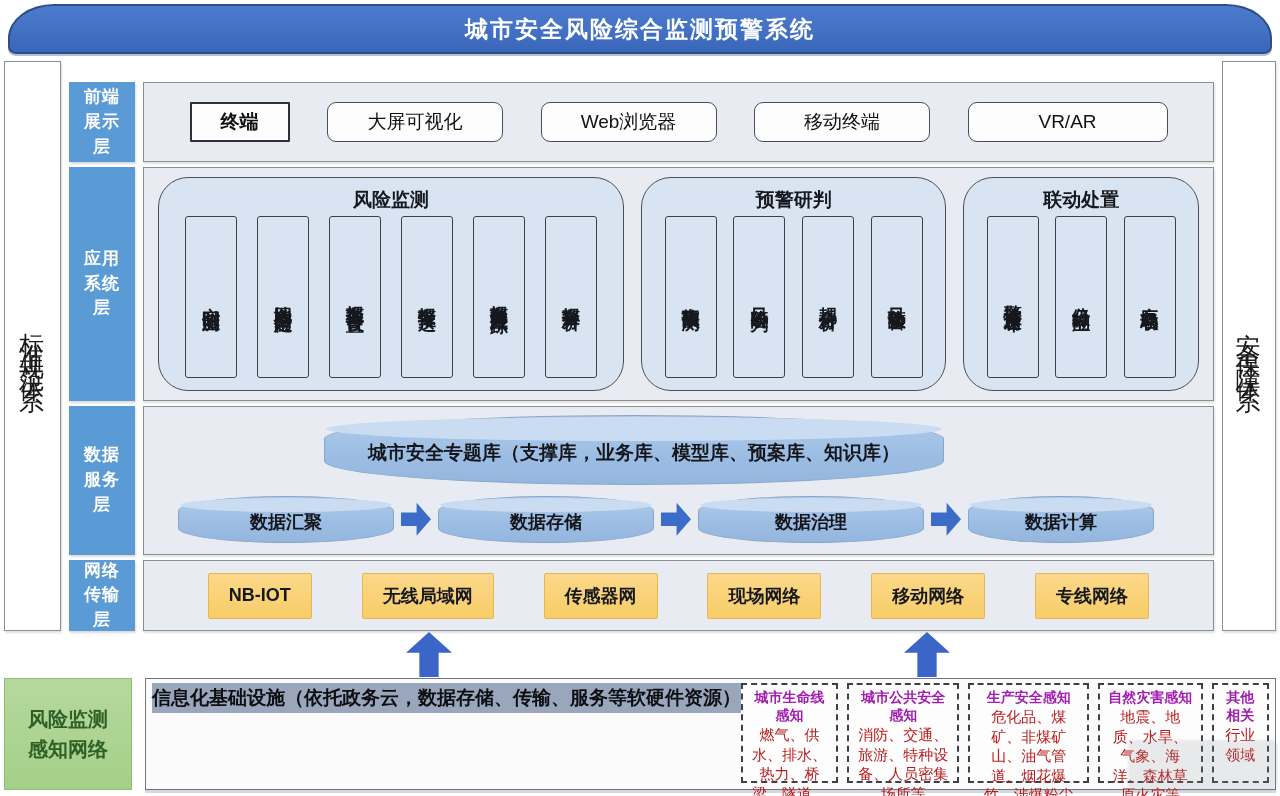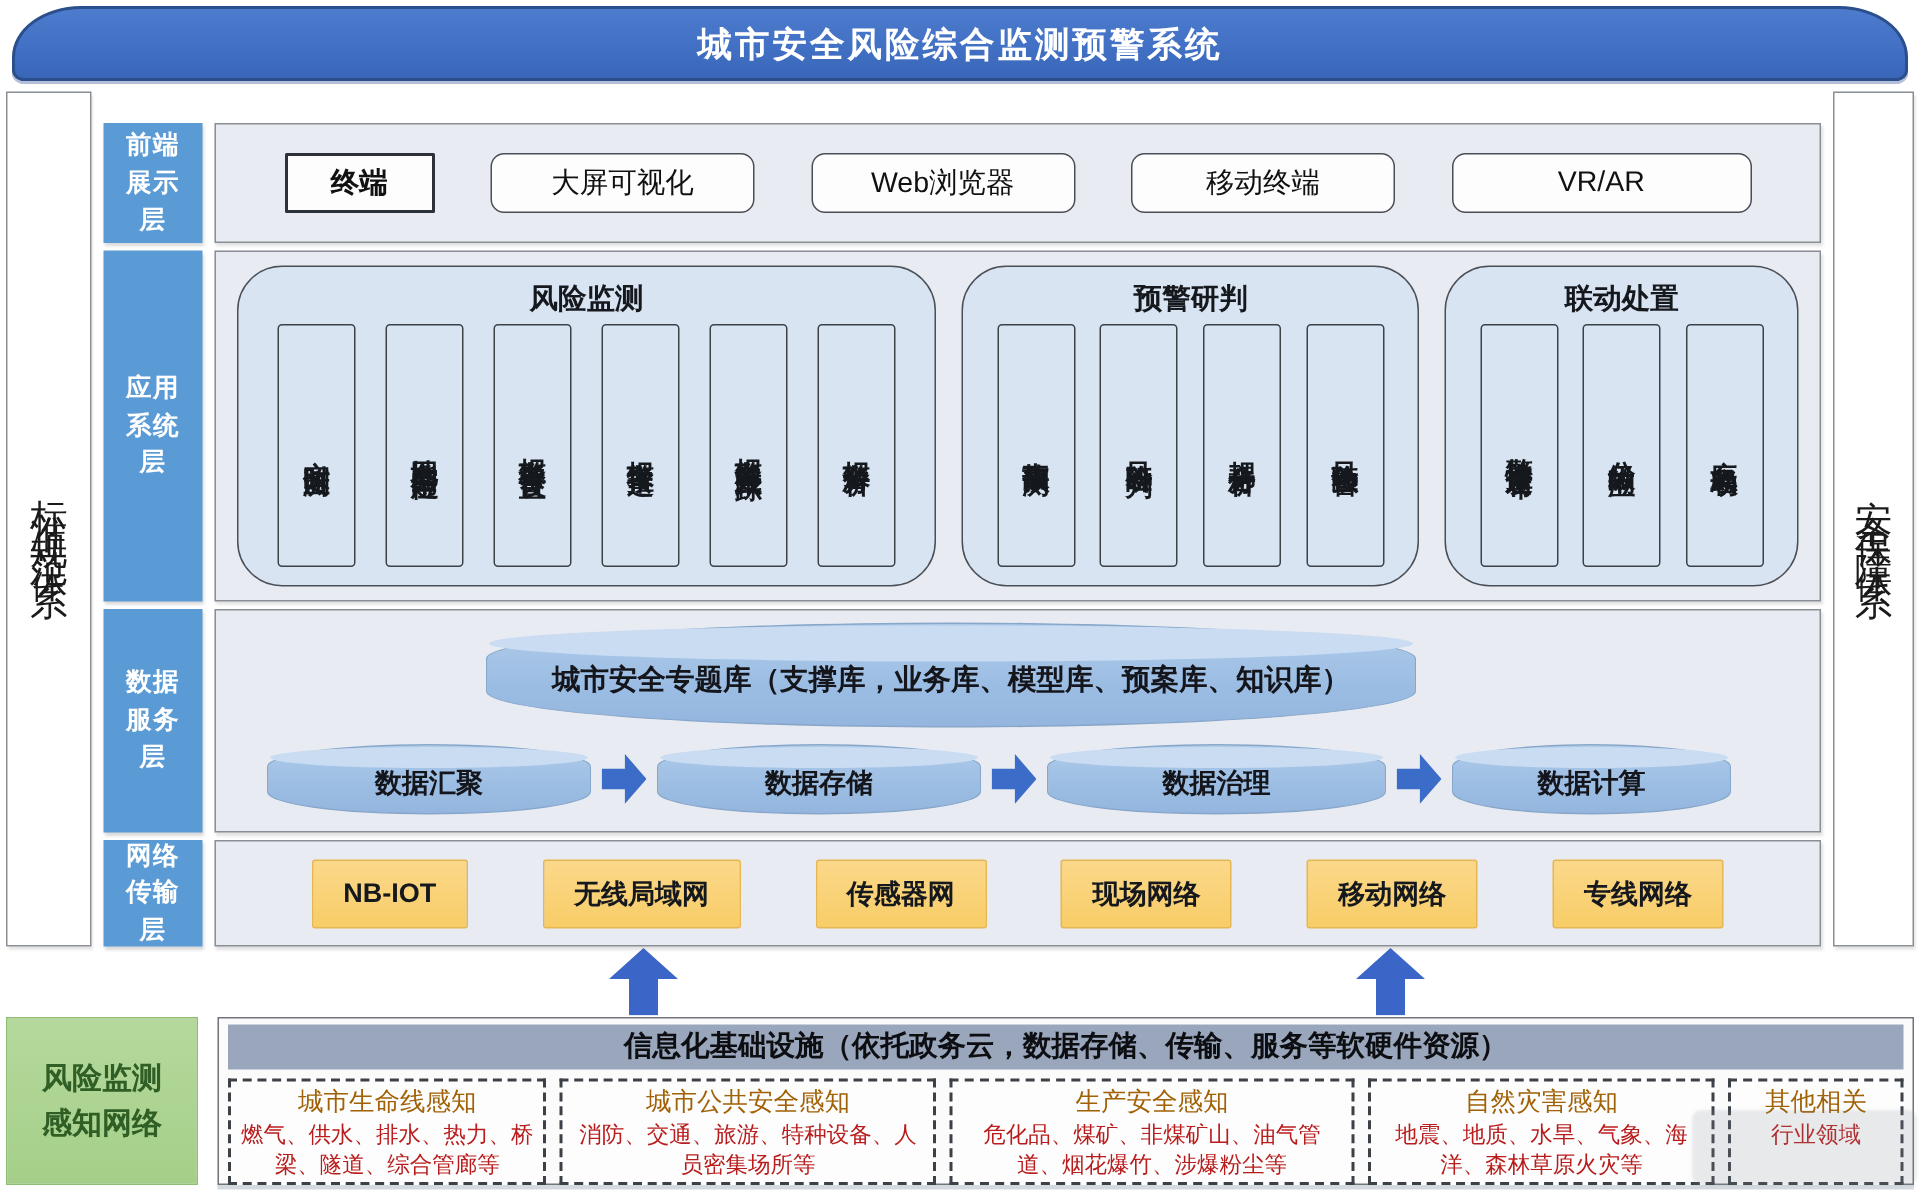--- a/index.html
+++ b/index.html
@@ -109,32 +109,32 @@
   .arrow-up.a2 { left:904px; }
   
   .bottom-row { display:flex; margin:0 4px; height:112px; gap:13px; }
   .green-box {
     width:128px; background:linear-gradient(#b5d99d,#a5cf89); border:1px solid #8fbe72;
     display:flex; align-items:center; justify-content:center; text-align:center;
     font-size:20px; font-weight:bold; color:#2f5f25; white-space:pre-line; line-height:1.5;
   }
   .infra-panel {
     flex:1; background:#fbfbfc; border:1.5px solid #70757c; padding:4px 6px 6px;
-    display:flex; flex-direction:column; box-shadow:0 3px 0 rgba(160,170,185,.45);
+    display:flex; flex-direction:row; box-shadow:0 3px 0 rgba(160,170,185,.45);
   }
   .infra-header {
     background:#9aa6bb; color:#0c0e12; font-size:19px; font-weight:bold;
     text-align:center; height:30px; line-height:30px; margin-bottom:6px;
   }
   .sense-row { flex:1; display:flex; gap:9px; }
   .sense-box {
     border:2px dashed #3c4148; background:#fdfdfd; text-align:center;
     padding:3px 6px 2px; display:flex; flex-direction:column; justify-content:flex-start;
   }
-  .sense-box .t { font-size:17px; font-weight:normal; color:#a16207; line-height:1.3; }
+  .sense-box .t { font-size:14px; font-weight:bold; color:#a21caf; line-height:1.3; }
   .sense-box .d { font-size:15px; color:#b91c1c; line-height:1.3; margin-top:1px; }
   .s1 { flex:2.05; } .s2 { flex:2.45; } .s3 { flex:2.65; } .s4 { flex:2.25; } .s5 { flex:1.05; }
   .watermark {
     position:absolute; right:2px; bottom:6px; width:150px; height:50px;
     background:rgba(140,145,155,.18); border-radius:6px; filter:blur(1px); pointer-events:none;
   }
 </style>
 </head>
 <body>
 

